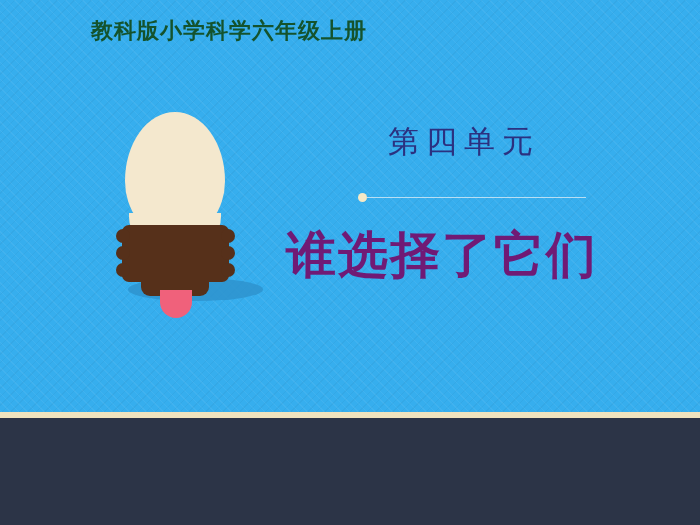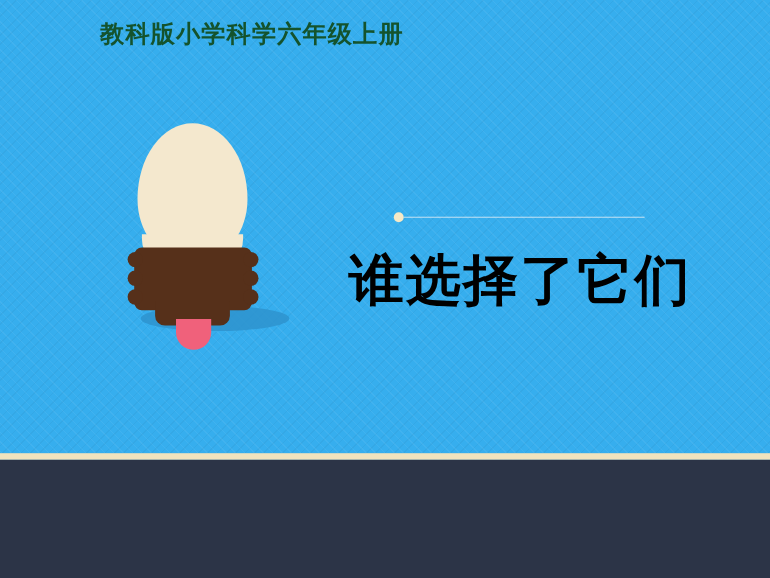--- a/index.html
+++ b/index.html
@@ -155,26 +155,26 @@
     top: 4px;
     width: 219px;
     height: 1px;
     background: #CFE6F3;
     opacity: 0.85;
   }
 
   
   .main-title {
     position: absolute;
-    left: 317px;
+    left: 286px;
     top: 222px;
     font-size: 50px;
     font-weight: 700;
     letter-spacing: 2px;
-    color: #000000;
+    color: #701a75;
     white-space: nowrap;
   }
 
   
   .site-mark {
     position: absolute;
     left: 282px;
     top: 352px;
     font-size: 25px;
     font-weight: 700;
@@ -219,20 +219,21 @@
       <span class="wave wl2"></span>
       <span class="wave wl3"></span>
       <span class="wave wr1"></span>
       <span class="wave wr2"></span>
       <span class="wave wr3"></span>
     </div>
     <div class="bulb-neck"></div>
     <div class="bulb-tip"></div>
   </div>
 
+  <div class="unit-label">第四单元</div>
 
   <div class="divider">
     <span class="dot"></span>
     <span class="rule"></span>
   </div>
 
   <div class="main-title">谁选择了它们</div>
 
 
   <div class="strip"></div>

